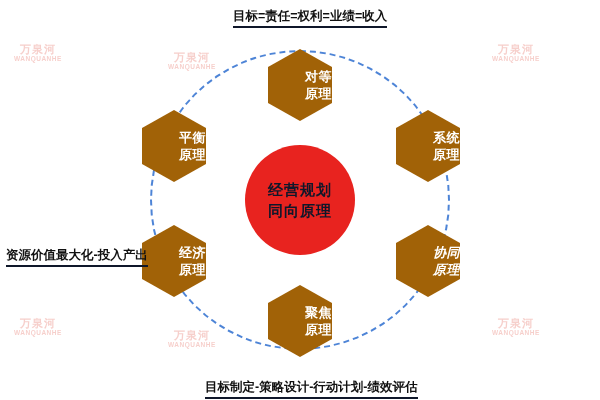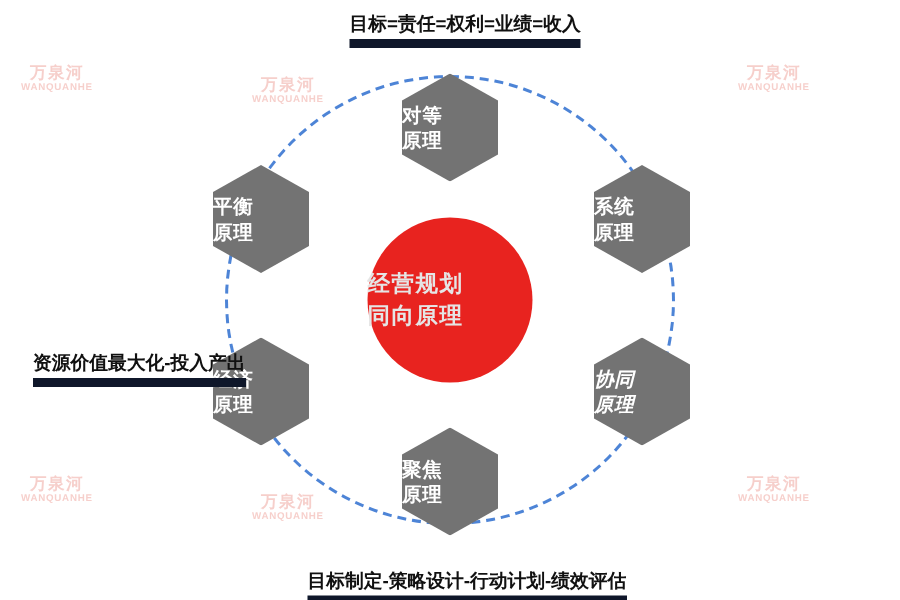--- a/index.html
+++ b/index.html
@@ -37,56 +37,56 @@
   .center-circle {
     position: absolute;
     left: 245px;
     top: 145px;
     width: 110px;
     height: 110px;
     background: #e8231f;
     border-radius: 50%;
     display: flex;
     flex-direction: column;
-    align-items: flex-start;
+    align-items: center;
     justify-content: center;
-    color: #e5e5e5;
+    color: #0f172a;
     font-weight: bold;
     font-size: 15px;
     line-height: 21px;
     letter-spacing: 1px;
   }
 
   
   .hex {
     position: absolute;
     width: 64px;
     height: 72px;
-    background: #737373;
+    background: #a16207;
     clip-path: polygon(50% 0%, 100% 25%, 100% 75%, 50% 100%, 0% 75%, 0% 25%);
     display: flex;
     flex-direction: column;
-    align-items: flex-start;
+    align-items: flex-end;
     justify-content: center;
     color: #ffffff;
     font-weight: bold;
     font-size: 13px;
     line-height: 17px;
     letter-spacing: 0.5px;
   }
   .hex span { display: block; }
 
   
   .label {
     position: absolute;
     font-size: 12.5px;
     font-weight: bold;
     color: #111111;
     white-space: nowrap;
-    border-bottom: 6px solid #0f172a;
+    border-bottom: 2px solid #0f172a;
     padding-bottom: 2px;
     line-height: 16px;
     text-align: center;
   }
 
   
   .wm {
     position: absolute;
     color: #f0a9a2;
     opacity: 0.55;
@@ -161,15 +161,15 @@
     <span>原理</span>
   </div>
 
   <div class="hex" style="left:142px; top:110px;">
     <span>平衡</span>
     <span>原理</span>
   </div>
 
   <div class="label" style="left:233px; top:8px;">目标=责任=权利=业绩=收入</div>
   <div class="label" style="left:205px; top:346px;margin-top:33px;">目标制定-策略设计-行动计划-绩效评估</div>
-  <div class="label" style="left:6px; top:234px;margin-left:16px;">资源价值最大化-投入产出</div>
+  <div class="label" style="left:6px; top:247px;">资源价值最大化-投入产出</div>
 
 </div>
 
 </body></html>

